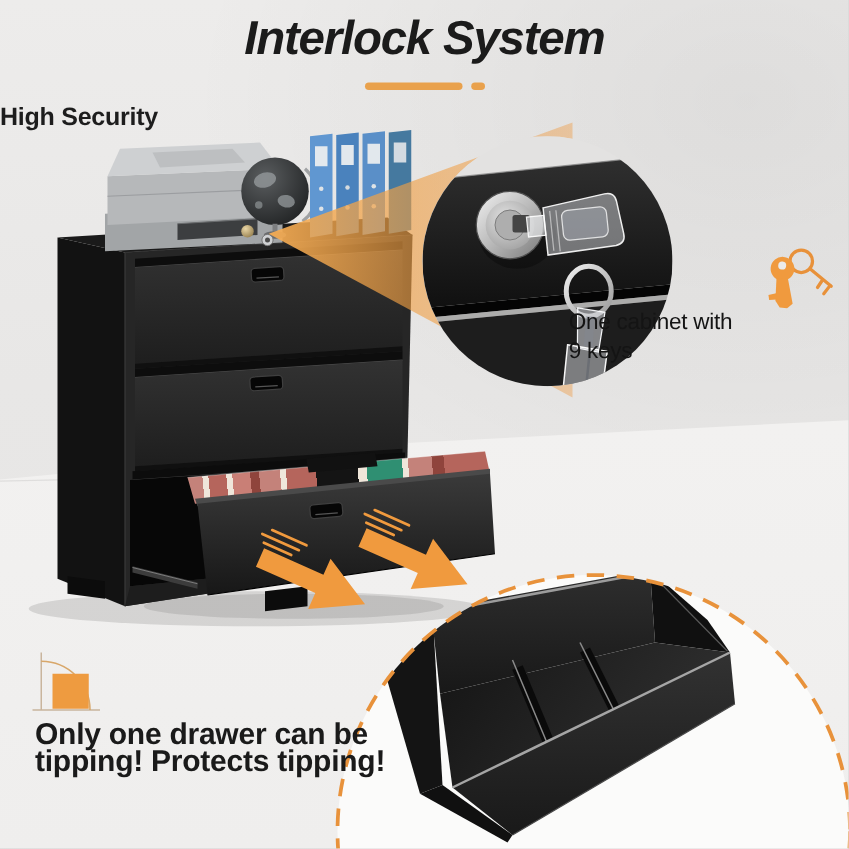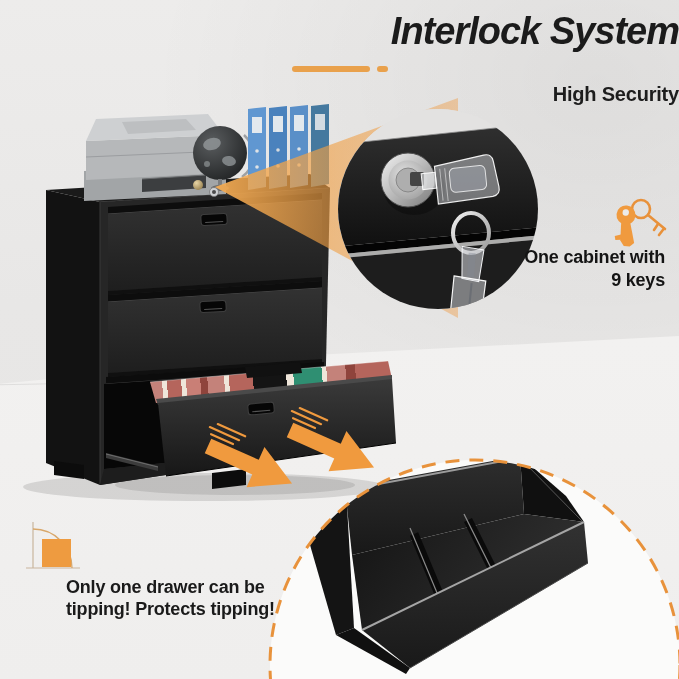--- a/index.html
+++ b/index.html
@@ -10,42 +10,42 @@
     -webkit-font-smoothing:antialiased;
   }
   .wall-shade{position:absolute;inset:0;background:radial-gradient(120% 90% at 88% 12%,rgba(0,0,0,0.06),rgba(0,0,0,0) 55%);}
   .floor{
     position:absolute;inset:0;
     clip-path:polygon(0 56.5%,42% 52.5%,100% 49.5%,100% 100%,0 100%);
     background:linear-gradient(180deg,#f5f4f3 0%,#efeeed 100%);
   }
   .floor-edge{position:absolute;left:0;top:383px;width:130px;height:1px;background:rgba(0,0,0,0.08);transform:rotate(-1.2deg);}
   .page-title{
-    position:absolute;left:0;right:0;top:10px;text-align:right;
+    position:absolute;left:0;right:0;top:10px;text-align:center;
     font-size:38px;font-weight:bold;font-style:italic;color:#1b1b1b;letter-spacing:-1px;
   }
   .divider{position:absolute;left:0;right:0;top:66px;display:flex;justify-content:center;align-items:center;gap:7px;}
   .divider .bar{width:78px;height:6px;border-radius:3px;background:#E9A14C;}
   .divider .dot{width:11px;height:6px;border-radius:3px;background:#E9A14C;}
   .subtitle{
-    position:absolute;left:0;right:0;top:83px;text-align:right;
+    position:absolute;left:0;right:0;top:83px;text-align:left;
     font-size:20px;font-weight:700;color:#1d1d1d;letter-spacing:-0.2px;
   }
   .abs{position:absolute;}
   .lock-circle{
     position:absolute;left:338px;top:109px;width:200px;height:200px;border-radius:50%;
     overflow:hidden;background:#e3e2e1;
   }
   .keys-callout{
-    position:absolute;right:14px;top:246px;width:210px;text-align:right;
-    font-size:18px;font-weight:700;color:#141414;line-height:23px;letter-spacing:-0.2px;
+    position:absolute;right:14px;top:246px;width:210px;text-align:left;
+    font-size:18px;font-weight:400;color:#141414;line-height:23px;letter-spacing:-0.2px;
   }
   .safety-note{
     position:absolute;left:28px;top:577px;width:310px;
-    font-size:18px;font-weight:700;color:#1a1a1a;line-height:21.5px;letter-spacing:-0.2px;margin-left:38px;
+    font-size:24px;font-weight:700;color:#1a1a1a;line-height:21.5px;letter-spacing:-0.2px;
   }
 </style>
 </head>
 <body>
 
 <div class="canvas">
 
   <div class="wall-shade"></div>
   <div class="floor"></div>
   <div class="floor-edge"></div>

